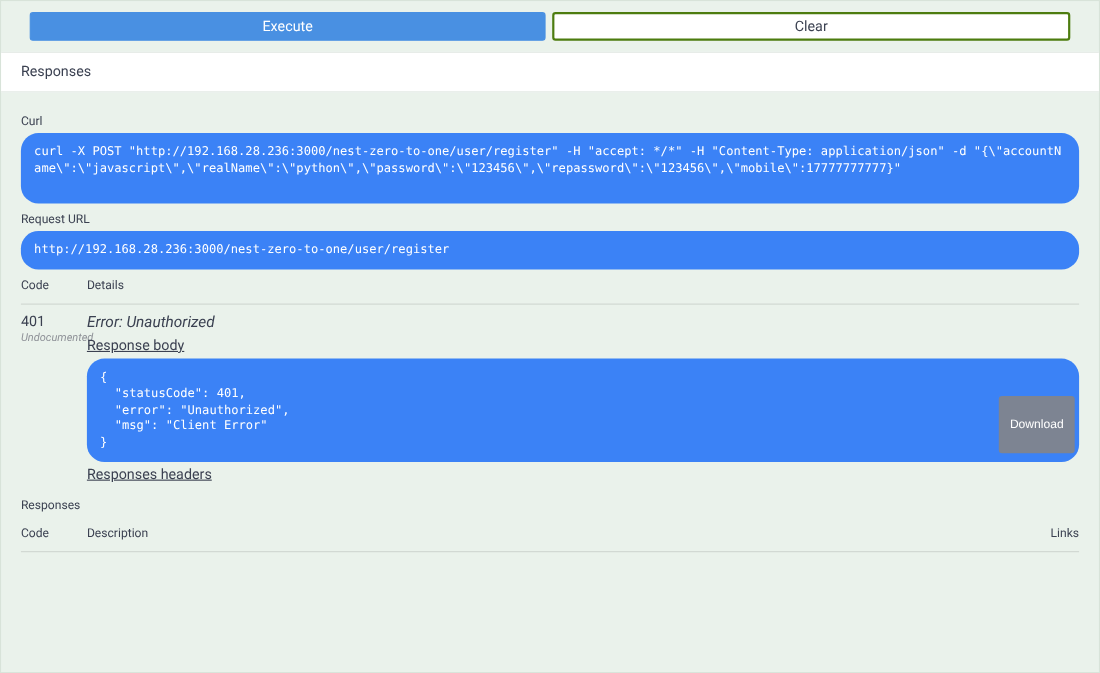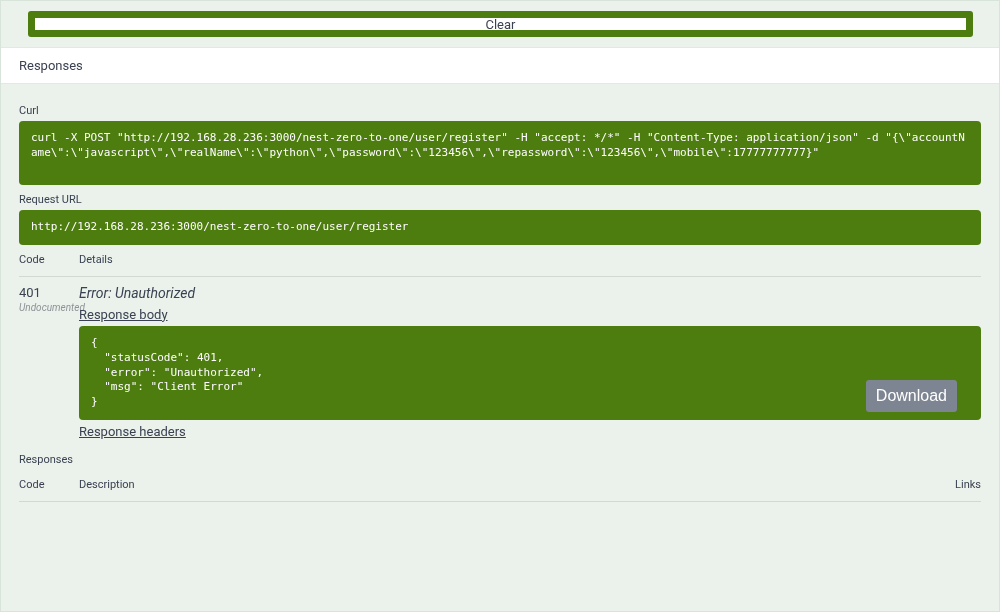--- a/index.html
+++ b/index.html
@@ -35,64 +35,64 @@
   }
   .btn-execute {
     background: #4990e2;
     color: #ffffff;
     border: 1px solid #4990e2;
     margin-right: 5px;
   }
   .btn-clear {
     background: #ffffff;
     color: #3b4151;
-    border: 7px solid #4d7c0f;
+    border: 2px solid #4d7c0f;
     margin-left: 1px;
   }
   .section-head {
     font-size: 13px;
     color: #3b4151;
     padding: 10px 18px;
     background: #ffffff;
     border-top: 1px solid #e2e8e3;
     border-bottom: 1px solid #e2e8e3;
   }
   .content-area {
     padding: 12px 18px 4px 18px;
   }
   .label {
     font-size: 11px;
     color: #3b4151;
     margin: 8px 0 4px 0;
   }
   pre.codeblock {
-    background: #4d7c0f;
+    background: #3b82f6;
     color: #ffffff;
-    border-radius: 4px;
+    border-radius: 16px;
     padding: 10px 12px;
     margin: 0;
     font-family: Menlo, Monaco, Consolas, monospace;
     font-size: 11px;
     line-height: 1.35;
     white-space: pre-wrap;
     word-break: break-all;
     overflow: hidden;
     position: relative;
   }
   pre.curl-block { min-height: 64px; }
   .download-btn {
     position: absolute;
-    right: 24px;
+    right: 4px;
     bottom: 8px;
     background: #7d8492;
     color: #ffffff;
     border: none;
     border-radius: 3px;
-    padding: 7px 10px;
-    font-size: 16px;
+    padding: 20px 10px;
+    font-size: 11px;
     cursor: pointer;
   }
   .table-head-row {
     display: flex;
     padding: 8px 0 10px 0;
     font-size: 11px;
     color: #3b4151;
     border-bottom: 1px solid rgba(0,0,0,0.1);
   }
   .col-code { width: 60px; flex: 0 0 60px; }
@@ -125,20 +125,21 @@
     text-decoration: underline;
   }
   .resp-body-block { min-height: 58px; }
 </style>
 </head>
 <body>
 
 <div class="container">
 
   <div class="button-row">
+    <div class="btn btn-execute">Execute</div>
     <div class="btn btn-clear">Clear</div>
   </div>
 
   <div class="section-head">Responses</div>
 
   <div class="content-area">
 
     <div class="label">Curl</div>
     <pre class="codeblock curl-block">curl -X POST "http://192.168.28.236:3000/nest-zero-to-one/user/register" -H "accept: */*" -H "Content-Type: application/json" -d "{\"accountName\":\"javascript\",\"realName\":\"python\",\"password\":\"123456\",\"repassword\":\"123456\",\"mobile\":17777777777}"</pre>
 
@@ -159,21 +160,21 @@
       <div class="col-details">
         <div class="error-title">Error: Unauthorized</div>
 
         <div class="sub-label">Response body</div>
         <pre class="codeblock resp-body-block"><span>{
   "statusCode": 401,
   "error": "Unauthorized",
   "msg": "Client Error"
 }</span><button class="download-btn">Download</button></pre>
 
-        <div class="sub-label">Response headers</div>
+        <div class="sub-label">Responses headers</div>
       </div>
     </div>
 
     <div class="label" style="margin-top:10px;">Responses</div>
 
     <div class="table-head-row">
       <div class="col-code">Code</div>
       <div class="col-details">Description</div>
       <div class="col-links">Links</div>
     </div>

